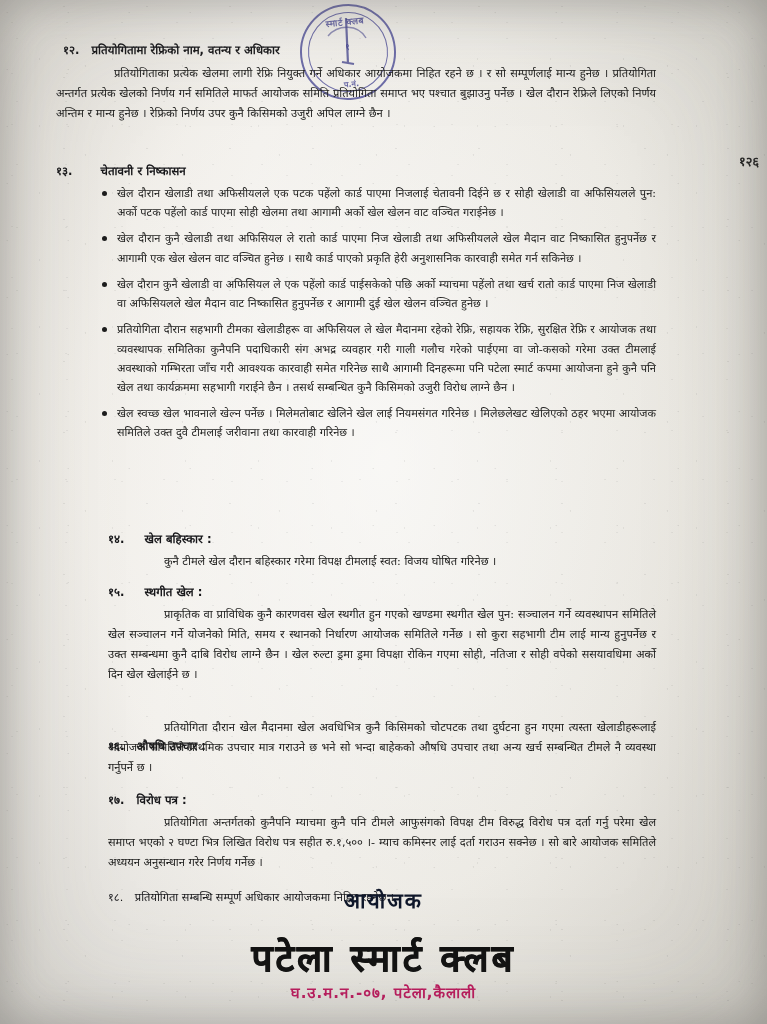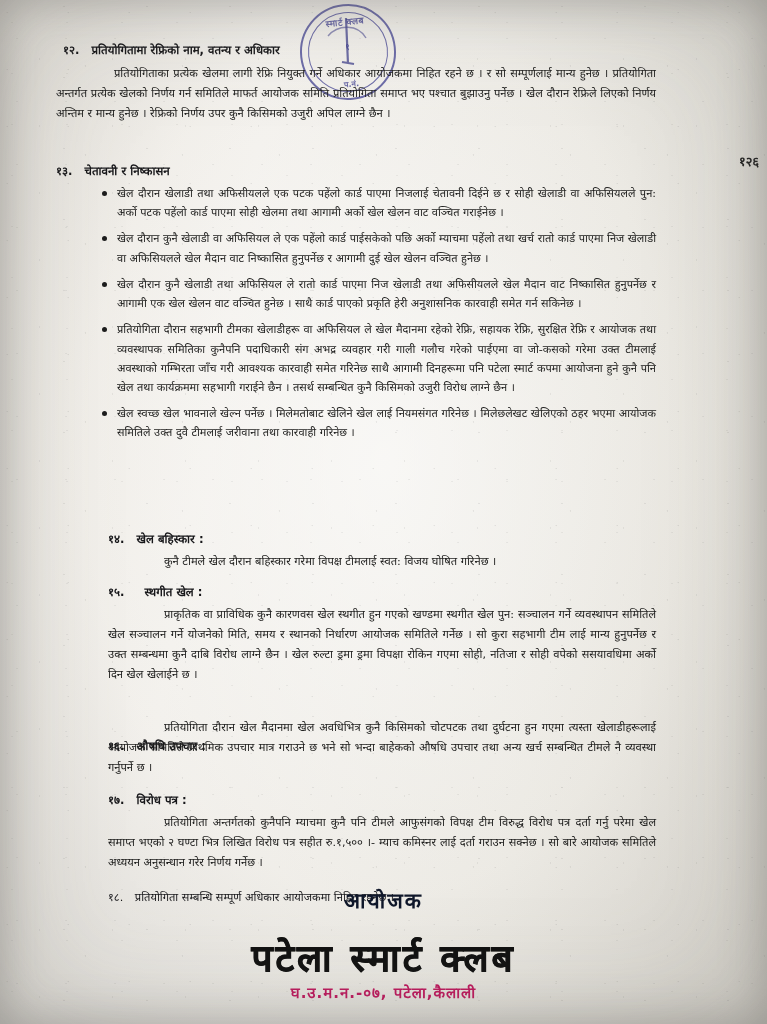--- a/index.html
+++ b/index.html
@@ -212,33 +212,33 @@
     <div class="margin-num">१२६</div>
 
     <div class="num-head" style="left:63px; top:42px;">
       <span>१२.</span>
       <span style="margin-left:8px;">प्रतियोगितामा रेफ्रिको नाम, वतन्य र अधिकार</span>
     </div>
     <div class="para" style="left:56px; top:64px; width:600px; text-indent:58px;">प्रतियोगिताका प्रत्येक खेलमा लागी रेफ्रि नियुक्त गर्ने अधिकार आयोजकमा निहित रहने छ । र सो सम्पूर्णलाई मान्य हुनेछ । प्रतियोगिता अन्तर्गत प्रत्येक खेलको निर्णय गर्न समितिले माफर्त आयोजक समिति प्रतियोगिता समाप्त भए पश्चात बुझाउनु पर्नेछ । खेल दौरान रेफ्रिले लिएको निर्णय अन्तिम र मान्य हुनेछ । रेफ्रिको निर्णय उपर कुनै किसिमको उजुरी अपिल लाग्ने छैन ।</div>
 
     <div class="num-head" style="left:56px; top:163px;">
       <span>१३.</span>
-      <span style="margin-left:8px;">चेतावनी र निष्कासन</span>
+      <span style="margin-left:24px;">चेतावनी र निष्कासन</span>
     </div>
     <ul class="bullet-list" style="left:100px; top:184px; width:556px;">
       <li>खेल दौरान खेलाडी तथा अफिसीयलले एक पटक पहेंलो कार्ड पाएमा निजलाई चेतावनी दिईने छ र सोही खेलाडी वा अफिसियलले पुन: अर्को पटक पहेंलो कार्ड पाएमा सोही खेलमा तथा आगामी अर्को खेल खेलन वाट वञ्चित गराईनेछ ।</li>
+      <li>खेल दौरान कुनै खेलाडी तथा अफिसियल ले रातो कार्ड पाएमा निज खेलाडी तथा अफिसीयलले खेल मैदान वाट निष्कासित हुनुपर्नेछ र आगामी एक खेल खेलन वाट वञ्चित हुनेछ । साथै कार्ड पाएको प्रकृति हेरी अनुशासनिक कारवाही समेत गर्न सकिनेछ ।</li>
       <li>खेल दौरान कुनै खेलाडी वा अफिसियल ले एक पहेंलो कार्ड पाईसकेको पछि अर्को म्याचमा पहेंलो तथा खर्च रातो कार्ड पाएमा निज खेलाडी वा अफिसियलले खेल मैदान वाट निष्कासित हुनुपर्नेछ र आगामी दुई खेल खेलन वञ्चित हुनेछ ।</li>
-      <li>खेल दौरान कुनै खेलाडी तथा अफिसियल ले रातो कार्ड पाएमा निज खेलाडी तथा अफिसीयलले खेल मैदान वाट निष्कासित हुनुपर्नेछ र आगामी एक खेल खेलन वाट वञ्चित हुनेछ । साथै कार्ड पाएको प्रकृति हेरी अनुशासनिक कारवाही समेत गर्न सकिनेछ ।</li>
       <li>प्रतियोगिता दौरान सहभागी टीमका खेलाडीहरू वा अफिसियल ले खेल मैदानमा रहेको रेफ्रि, सहायक रेफ्रि, सुरक्षित रेफ्रि र आयोजक तथा व्यवस्थापक समितिका कुनैपनि पदाधिकारी संग अभद्र व्यवहार गरी गाली गलौच गरेको पाईएमा वा जो-कसको गरेमा उक्त टीमलाई अवस्थाको गम्भिरता जाँच गरी आवश्यक कारवाही समेत गरिनेछ साथै आगामी दिनहरूमा पनि पटेला स्मार्ट कपमा आयोजना हुने कुनै पनि खेल तथा कार्यक्रममा सहभागी गराईने छैन । तसर्थ सम्बन्धित कुनै किसिमको उजुरी विरोध लाग्ने छैन ।</li>
       <li>खेल स्वच्छ खेल भावनाले खेल्न पर्नेछ । मिलेमतोबाट खेलिने खेल लाई नियमसंगत गरिनेछ । मिलेछलेखट खेलिएको ठहर भएमा आयोजक समितिले उक्त दुवै टीमलाई जरीवाना तथा कारवाही गरिनेछ ।</li>
     </ul>
 
     <div class="num-head" style="left:108px; top:531px;">
       <span>१४.</span>
-      <span style="margin-left:8px;">खेल बहिस्कार</span>
+      <span style="margin-left:16px;">खेल बहिस्कार</span>
       <span> :</span>
     </div>
     <div class="para" style="left:108px; top:552px; width:548px; text-indent:56px;">कुनै टीमले खेल दौरान बहिस्कार गरेमा विपक्ष टीमलाई स्वत: विजय घोषित गरिनेछ ।</div>
 
     <div class="num-head" style="left:108px; top:584px;">
       <span>१५.</span>
       <span style="margin-left:16px;">स्थगीत खेल</span>
       <span> :</span>
     </div>
     <div class="para" style="left:108px; top:605px; width:548px; text-indent:56px;">प्राकृतिक वा प्राविधिक कुनै कारणवस खेल स्थगीत हुन गएको खण्डमा स्थगीत खेल पुन: सञ्चालन गर्ने व्यवस्थापन समितिले खेल सञ्चालन गर्ने योजनेको मिति, समय र स्थानको निर्धारण आयोजक समितिले गर्नेछ । सो कुरा सहभागी टीम लाई मान्य हुनुपर्नेछ र उक्त सम्बन्धमा कुनै दाबि विरोध लाग्ने छैन । खेल रुल्टा ड्रमा ड्रमा विपक्षा रोकिन गएमा सोही, नतिजा र सोही वपेको ससयावधिमा अर्को दिन खेल खेलाईने छ ।</div>

